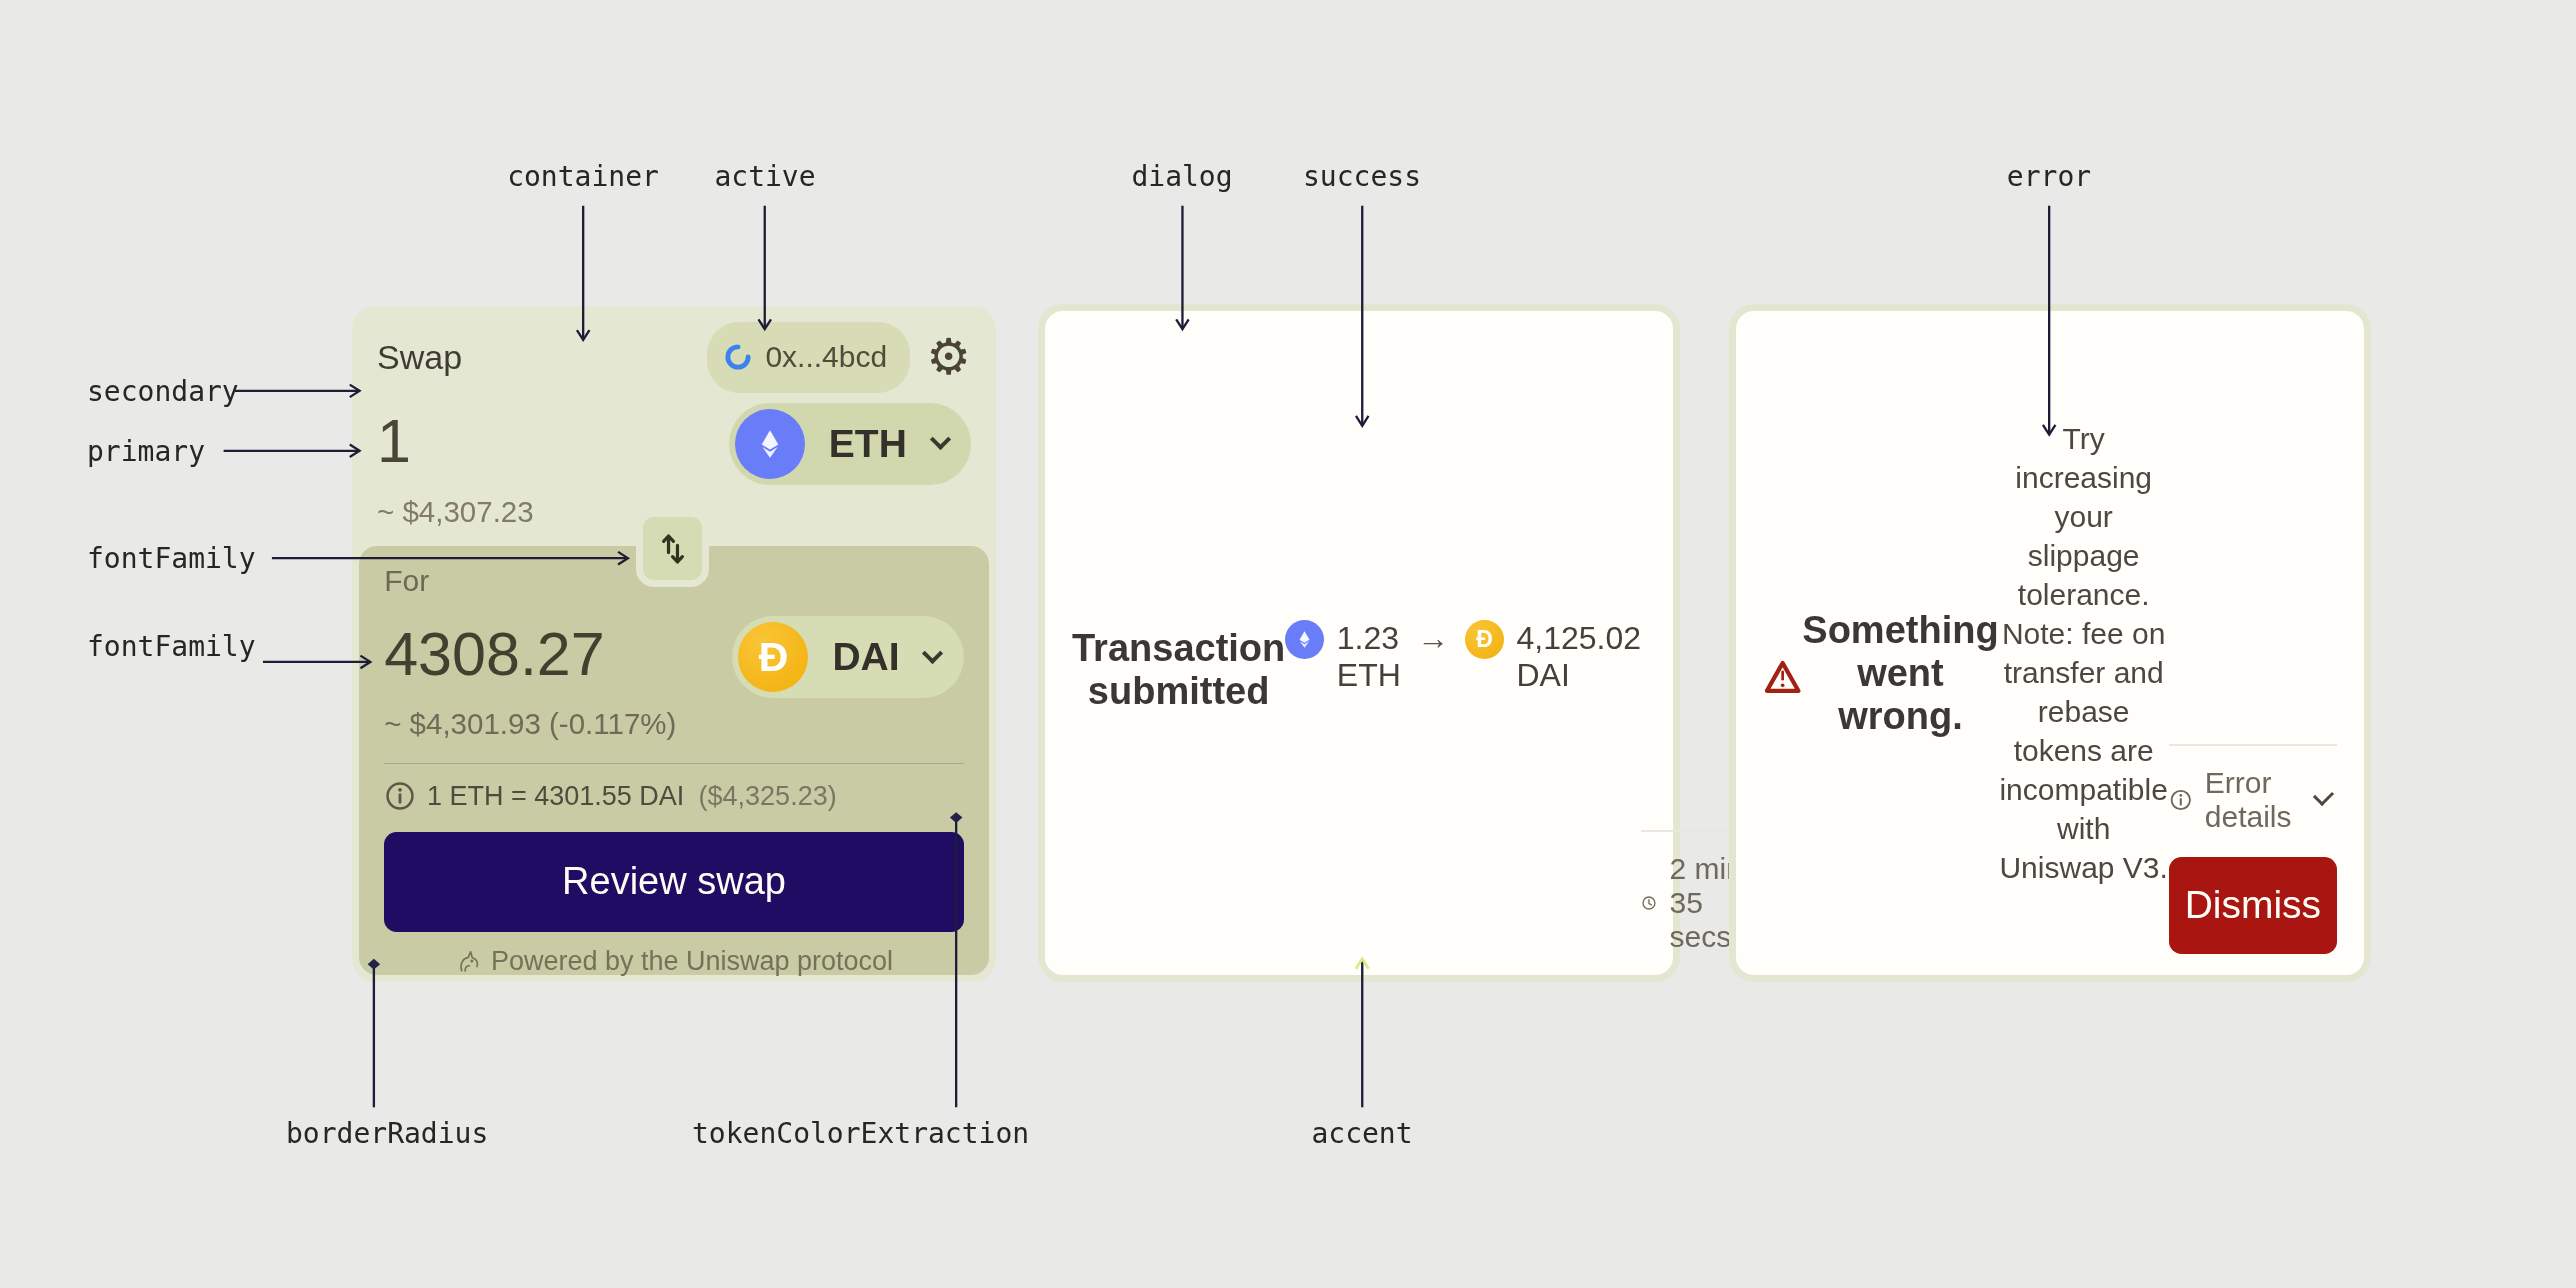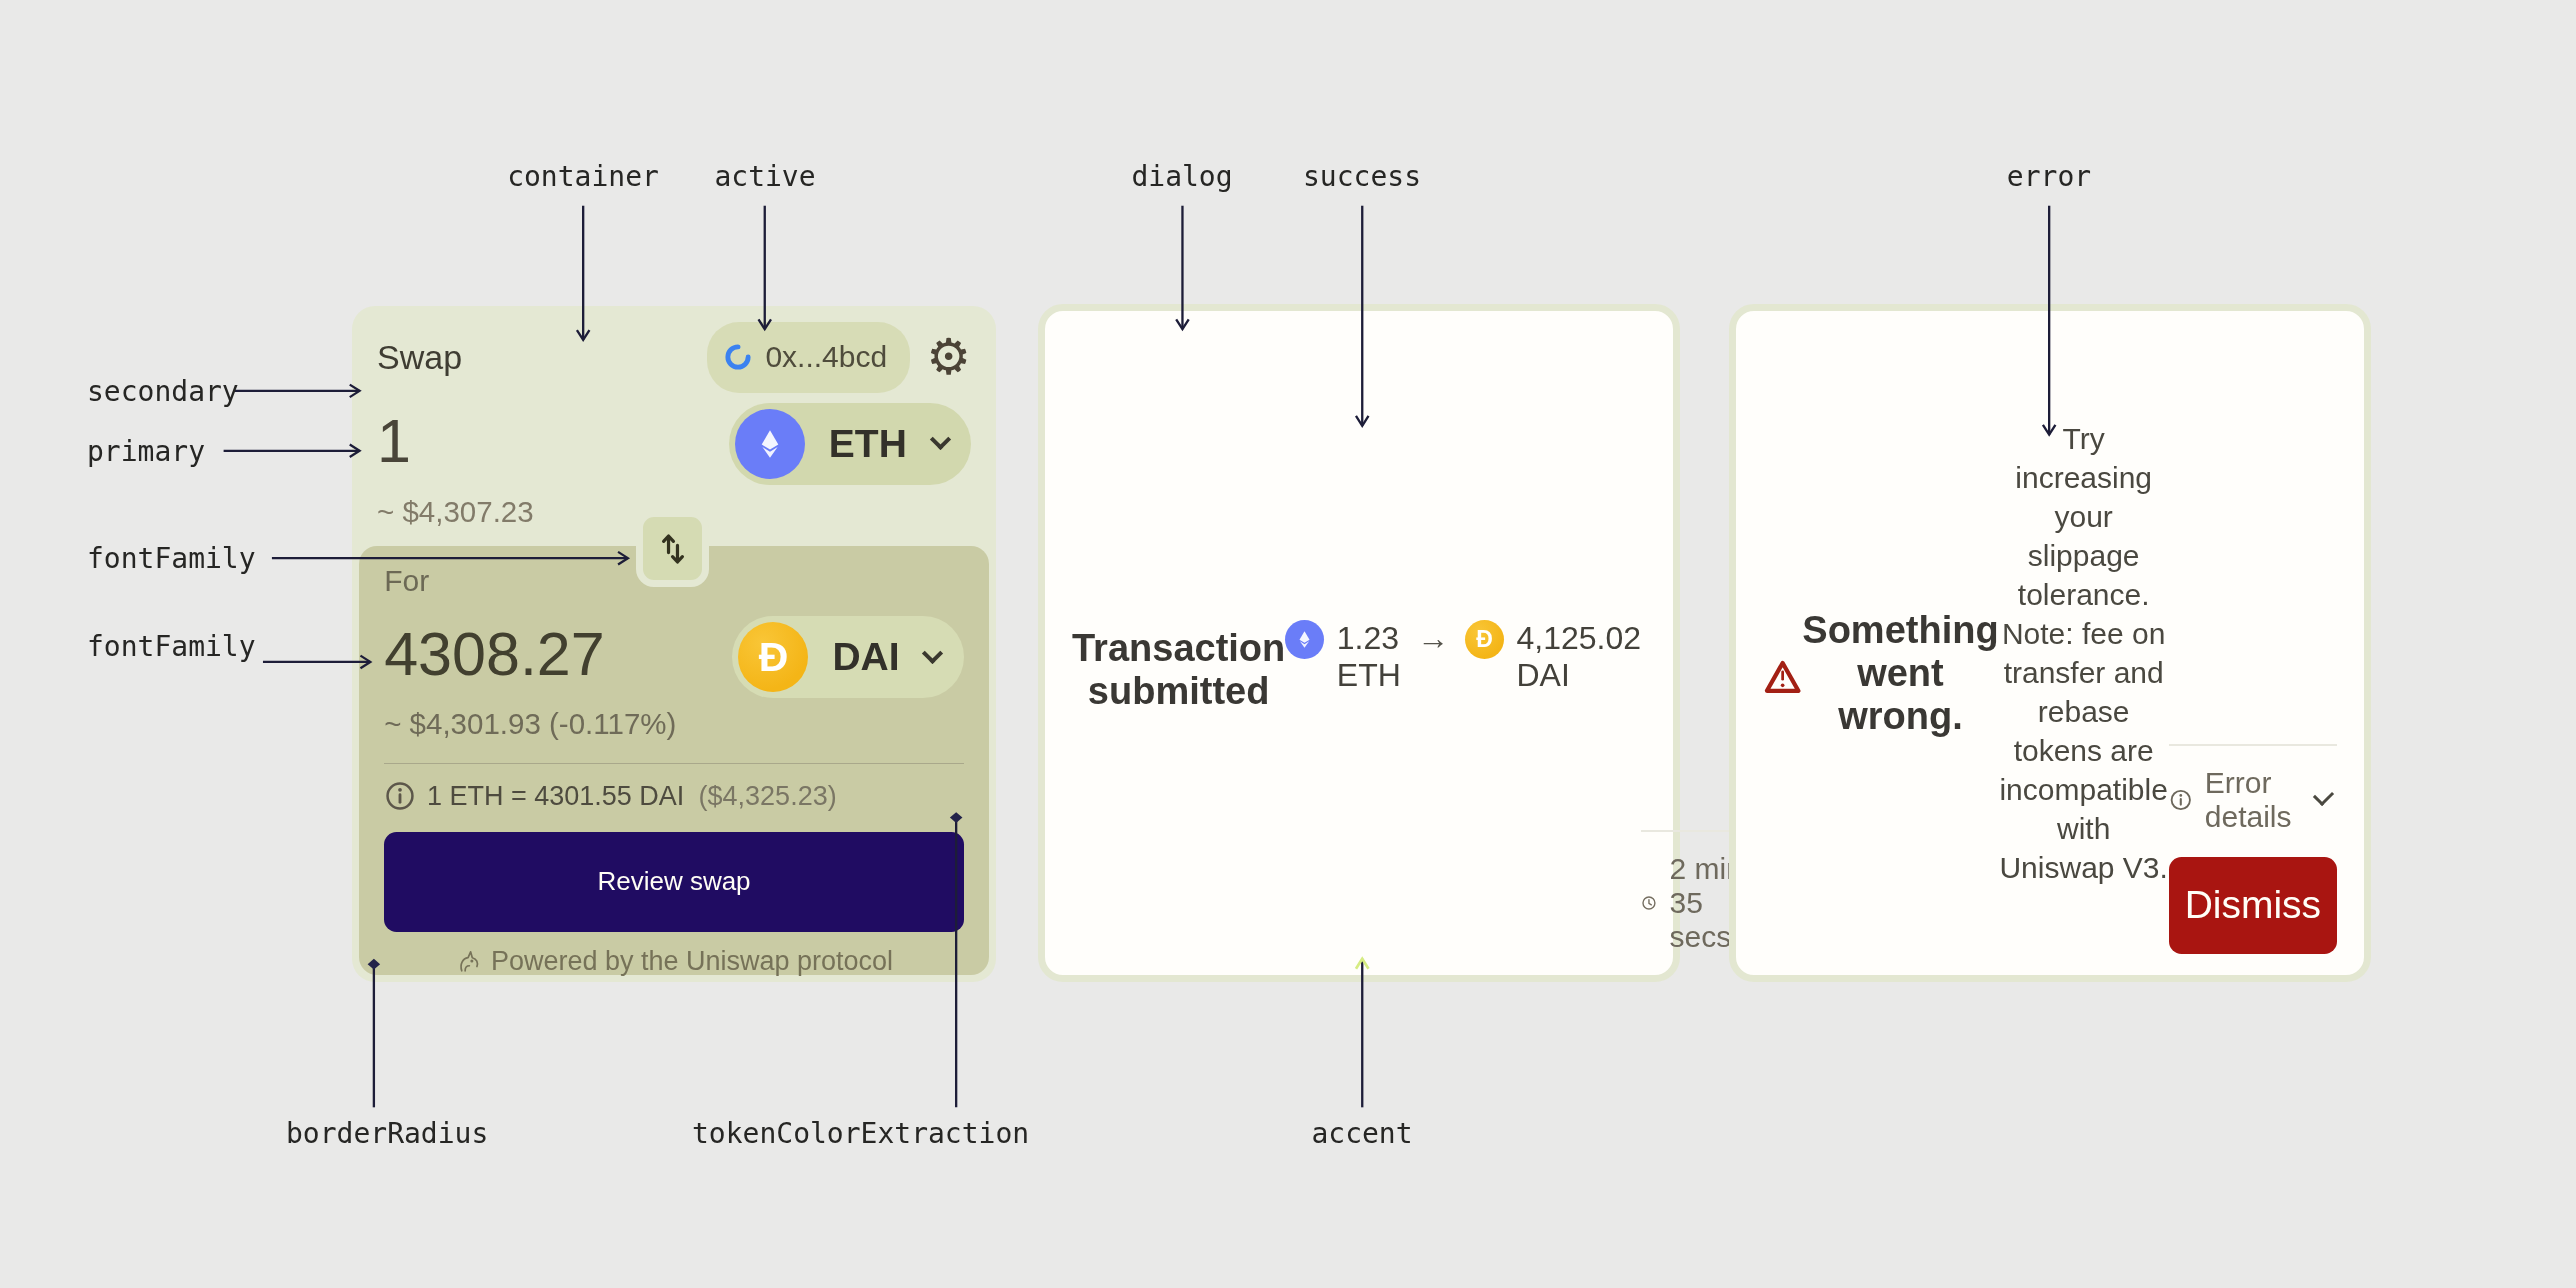--- a/index.html
+++ b/index.html
@@ -45,21 +45,21 @@
 
   .for-section{position:absolute;left:7.2px;top:240px;right:7.2px;bottom:7.2px;background:var(--module);border-radius:18px;padding:18px 25px;z-index:2}
   .for-label{font-size:30px;line-height:34px;color:#6c6955}
   .for-section .amount-row{margin-top:18px}
   .for-section .big-amount{color:#42402f}
   .for-section .token-pill{background:#d6dcb4}
   .for-section .fiat{color:#6f6b58;margin-top:9px}
   .mod-divider{height:1.8px;background:#a9a88b;margin-top:21.5px}
   .rate-row{display:flex;align-items:center;gap:10.7px;margin-top:16px;font-size:27px;color:#4e4b3f}
   .rate-fiat{color:#7a7664;margin-left:3.6px}
-  .review-btn{display:block;margin-top:19.7px;width:100%;height:100px;border:none;border-radius:12.5px;background:var(--review-accent);color:#fffef6;font-size:26px;font-family:inherit;cursor:pointer}
+  .review-btn{display:block;margin-top:19.7px;width:100%;height:100px;border:none;border-radius:12.5px;background:var(--review-accent);color:#fffef6;font-size:38px;font-family:inherit;cursor:pointer}
   .powered{display:flex;justify-content:center;align-items:center;gap:9px;margin-top:14.3px;font-size:27px;color:#767258}
 
   .dialog{width:642px;height:678px;background:var(--dialog-bg);border:7.2px solid var(--dialog-border);border-radius:25px;padding:27px 27px 21.5px;display:flex;align-items:center}
   .success-dialog{left:1038px;top:304px}
   .error-dialog{left:1729px;top:304px}
   .check-icon{margin-top:106px}
   .warn-icon{margin-top:63px}
   .dialog-title{font-size:38px;font-weight:600;color:#3a3834;text-align:center}
   .success-dialog .dialog-title{margin-top:48px}
   .error-dialog .dialog-title{margin-top:55px}

